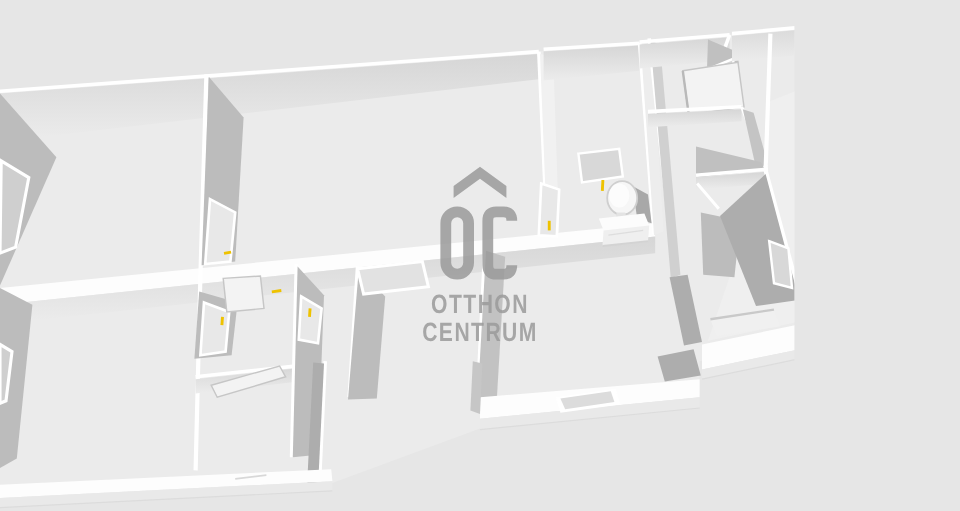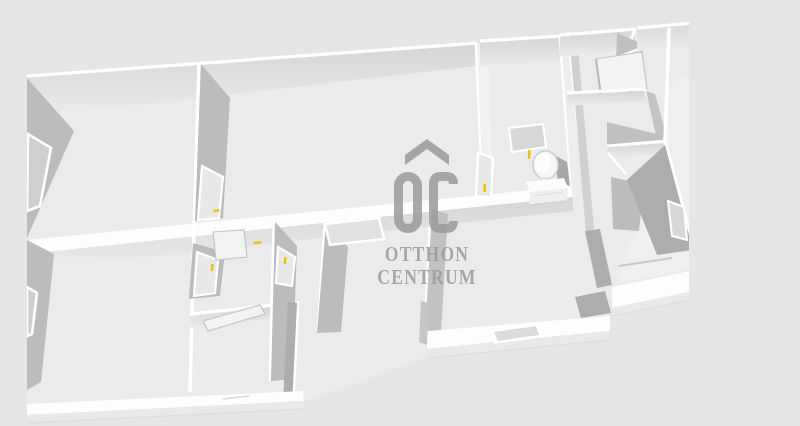--- a/index.html
+++ b/index.html
@@ -1,17 +1,17 @@
 <!DOCTYPE html>
 <html style="--background: #e6e6e6; --floor: #ebebeb; --floor-bright: #efefef; --wall-top: #ffffff; --wall-band: #fdfdfd; --wall-face: #e0e0e0; --wall-shadow: #bcbcbc; --wall-shadow-dark: #adadad; --window-glass: #cfcfcf; --door-leaf: #f3f3f3; --door-handle: #eec200; --logo: #9b9b9b;"><head>
 <meta charset="utf-8">
 <style>
   html,body{margin:0;padding:0;background:#e6e6e6;}
   .stage{width:662px;height:426px;overflow:hidden;position:relative;
-         font-family:Liberation Serif, serif;padding-left:27px;}
+         font-family:Liberation Sans, sans-serif;}
   svg{display:block;}
   .wtop{stroke:var(--wall-top,#fff);fill:none;stroke-linecap:butt;stroke-linejoin:round;}
   .w3{stroke-width:3;}
   .w25{stroke-width:2.5;}
   .face{fill:url(#gFace);}
   .shadow{fill:var(--wall-shadow,#bcbcbc);}
   .shadowd{fill:var(--wall-shadow-dark,#adadad);}
   .band{fill:var(--wall-band,#fdfdfd);}
   .bandface{fill:#e9e9e9;}
   .glass{fill:var(--window-glass,#cfcfcf);stroke:var(--wall-top,#fff);stroke-width:2.6;}

